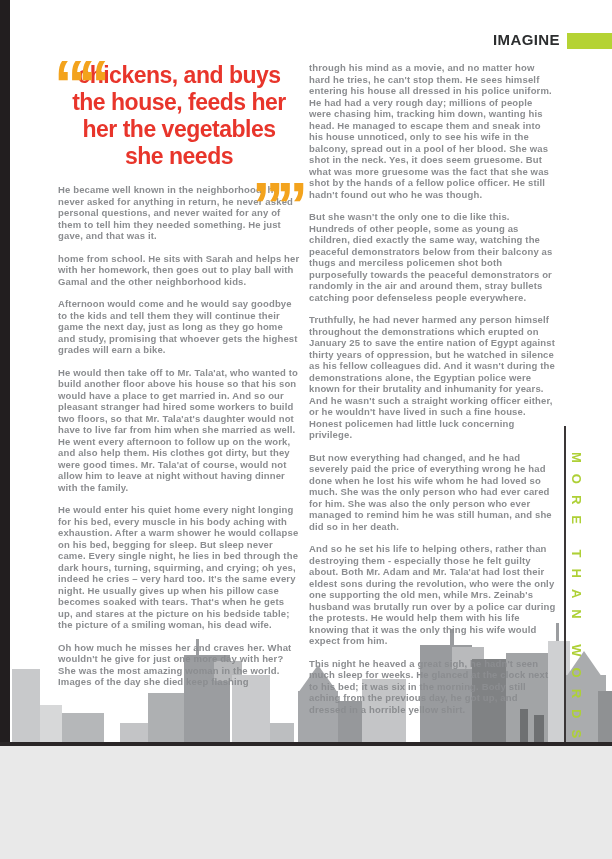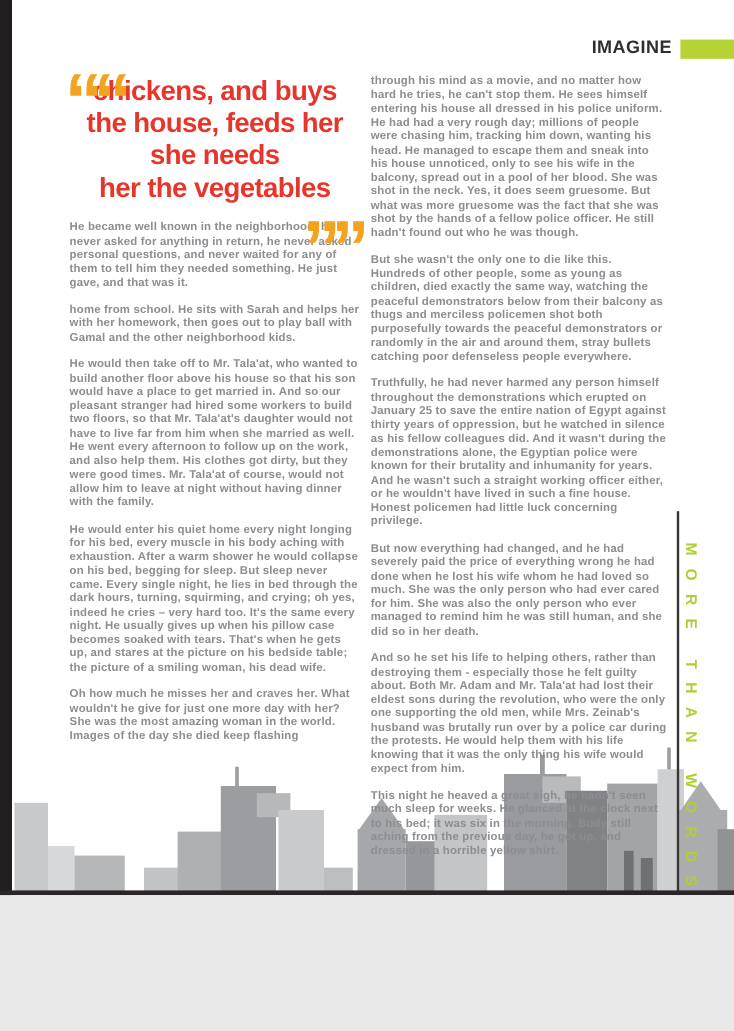--- a/index.html
+++ b/index.html
@@ -49,25 +49,26 @@
 
   <span class="header-label">IMAGINE</span>
   <div class="header-block"></div>
 
   <div class="col col-left">
     <div class="pullquote">
       <span class="oq">““</span>
       <span class="cq">””</span>
       <div class="pq-line">chickens, and buys</div>
       <div class="pq-line">the house, feeds her</div>
+      <div class="pq-line">her the vegetables</div>
       <div class="pq-line">she needs</div>
-      <div class="pq-line">her the vegetables</div>
     </div>
     <p>He became well known in the neighborhood, he never asked for anything in return, he never asked personal questions, and never waited for any of them to tell him they needed something. He just gave, and that was it.</p>
     <p>home from school. He sits with Sarah and helps her with her homework, then goes out to play ball with Gamal and the other neighborhood kids.</p>
+    <p>Afternoon would come and he would say goodbye to the kids and tell them they will continue their game the next day, just as long as they go home and study, promising that whoever gets the highest grades will earn a bike.</p>
     <p>He would then take off to Mr. Tala'at, who wanted to build another floor above his house so that his son would have a place to get married in. And so our pleasant stranger had hired some workers to build two floors, so that Mr. Tala'at's daughter would not have to live far from him when she married as well. He went every afternoon to follow up on the work, and also help them. His clothes got dirty, but they were good times. Mr. Tala'at of course, would not allow him to leave at night without having dinner with the family.</p>
     <p>He would enter his quiet home every night longing for his bed, every muscle in his body aching with exhaustion. After a warm shower he would collapse on his bed, begging for sleep. But sleep never came. Every single night, he lies in bed through the dark hours, turning, squirming, and crying; oh yes, indeed he cries – very hard too. It's the same every night. He usually gives up when his pillow case becomes soaked with tears. That's when he gets up, and stares at the picture on his bedside table; the picture of a smiling woman, his dead wife.</p>
     <p>Oh how much he misses her and craves her. What wouldn't he give for just one more day with her? She was the most amazing woman in the world. Images of the day she died keep flashing</p>
   </div>
 
   <div class="col col-right">
     <p>through his mind as a movie, and no matter how hard he tries, he can't stop them. He sees himself entering his house all dressed in his police uniform. He had had a very rough day; millions of people were chasing him, tracking him down, wanting his head. He managed to escape them and sneak into his house unnoticed, only to see his wife in the balcony, spread out in a pool of her blood. She was shot in the neck. Yes, it does seem gruesome. But what was more gruesome was the fact that she was shot by the hands of a fellow police officer. He still hadn't found out who he was though.</p>
     <p>But she wasn't the only one to die like this. Hundreds of other people, some as young as children, died exactly the same way, watching the peaceful demonstrators below from their balcony as thugs and merciless policemen shot both purposefully towards the peaceful demonstrators or randomly in the air and around them, stray bullets catching poor defenseless people everywhere.</p>
     <p>Truthfully, he had never harmed any person himself throughout the demonstrations which erupted on January 25 to save the entire nation of Egypt against thirty years of oppression, but he watched in silence as his fellow colleagues did. And it wasn't during the demonstrations alone, the Egyptian police were known for their brutality and inhumanity for years. And he wasn't such a straight working officer either, or he wouldn't have lived in such a fine house. Honest policemen had little luck concerning privilege.</p>
     <p>But now everything had changed, and he had severely paid the price of everything wrong he had done when he lost his wife whom he had loved so much. She was the only person who had ever cared for him. She was also the only person who ever managed to remind him he was still human, and she did so in her death.</p>

